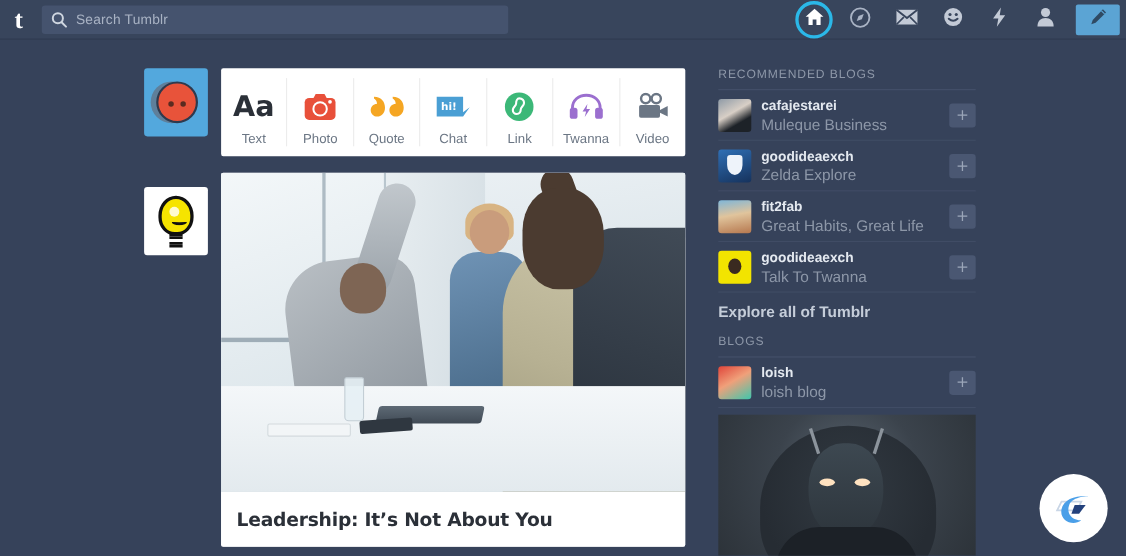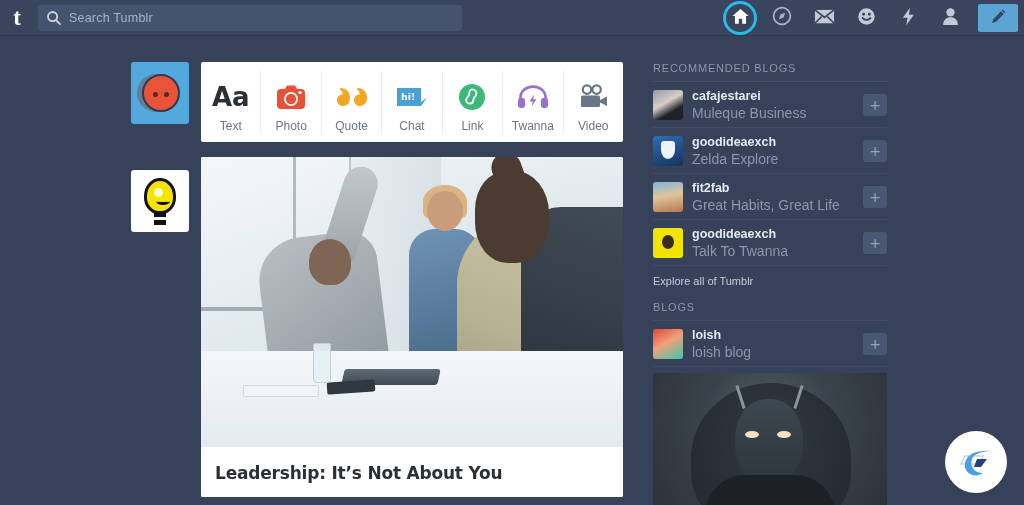--- a/index.html
+++ b/index.html
@@ -279,22 +279,22 @@
     white-space: nowrap; overflow: hidden; text-overflow: ellipsis;
   }
   .follow-btn {
     width: 24px; height: 22px; border-radius: 3px;
     background: #4a5772; color: #9aa5b8;
     display: flex; align-items: center; justify-content: center;
     font-size: 14px; flex: none;
     font-family: "DejaVu Sans", sans-serif;
   }
   .explore-link {
-    font-size: 11px; color: #c5cdd9; padding: 9px 0 4px;
-    font-weight: normal;
+    font-size: 14px; color: #c5cdd9; padding: 9px 0 4px;
+    font-weight: bold;
   }
   .radar-head {
     font-size: 11px; color: #8d97a8; letter-spacing: .8px;
     padding: 10px 0 7px; border-bottom: 1px solid #44506a;
   }
   .radar-img {
     margin-top: 6px; width: 234px; height: 150px;
     background:
       radial-gradient(circle at 50% 34%, #5a6570 0%, #3b434c 42%, #2a3036 100%);
     position: relative; overflow: hidden;

